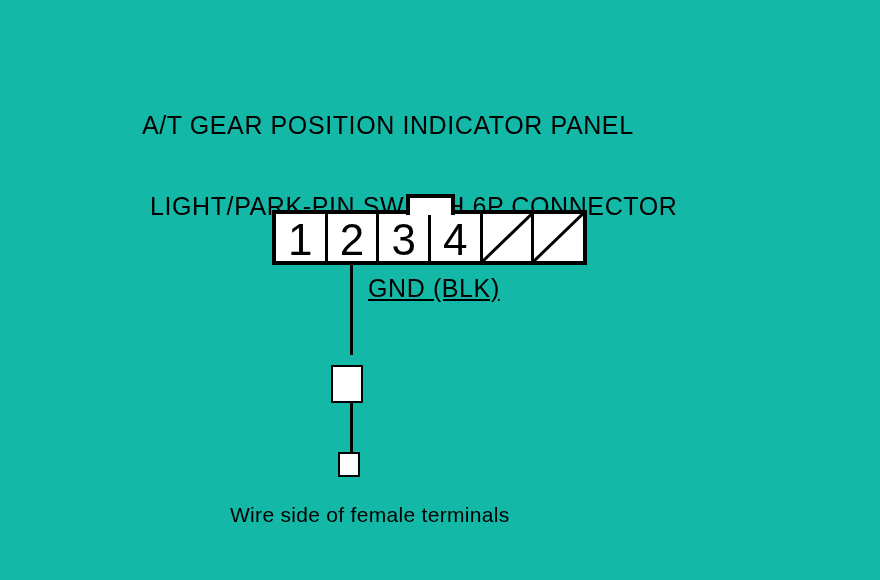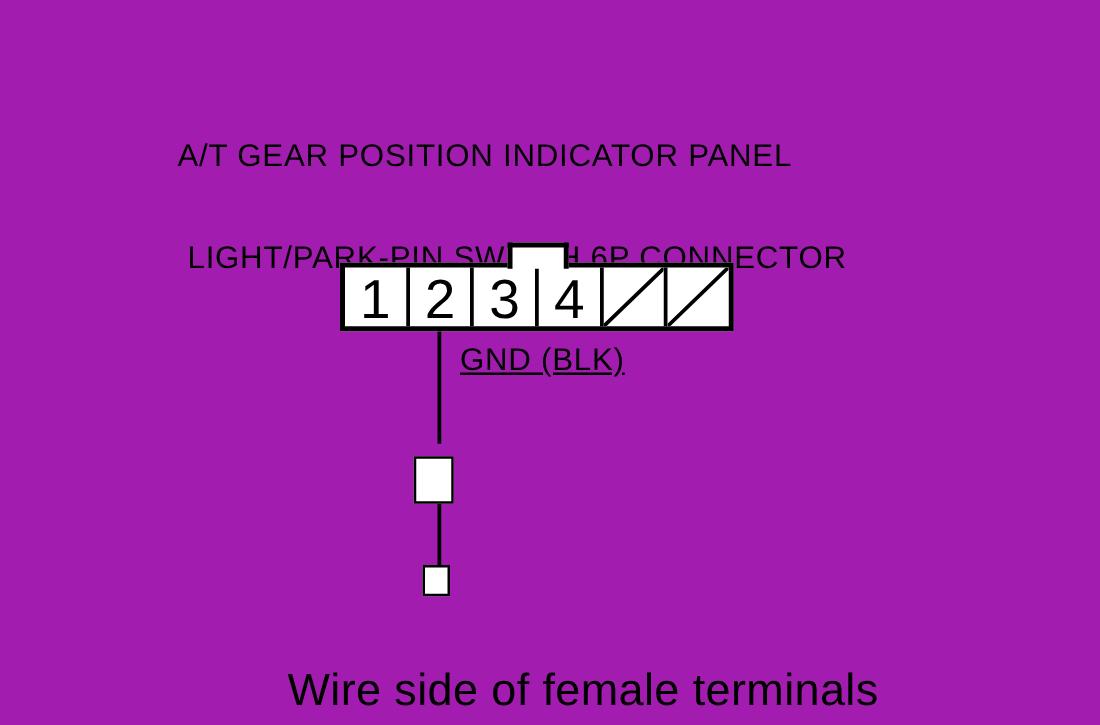--- a/index.html
+++ b/index.html
@@ -4,21 +4,21 @@
 <style>
   html, body {
     margin: 0;
     padding: 0;
     background: #ffffff;
   }
   .canvas {
     position: relative;
     width: 880px;
     height: 580px;
-    background: #a21caf;
+    background: #14b8a6;
     color: #000000;
     font-family: "Liberation Sans", sans-serif;
     overflow: hidden;
   }
 
   
   .title {
     position: absolute;
     left: 142px;
     top: 58px;
@@ -106,22 +106,22 @@
     border: 2px solid #000;
     background: #ffffff;
   }
   .box-upper { left: 331px; top: 365px; width: 32px; height: 38px; }
   .box-lower { left: 338px; top: 452px; width: 22px; height: 25px; }
 
   
   .caption {
     position: absolute;
     left: 230px;
-    top: 531px;
-    font-size: 36px;
+    top: 503px;
+    font-size: 21px;
     letter-spacing: 0.3px;
     white-space: pre;
   }
 </style>
 </head>
 <body>
 
 <div class="canvas">
 
   <div class="title">

